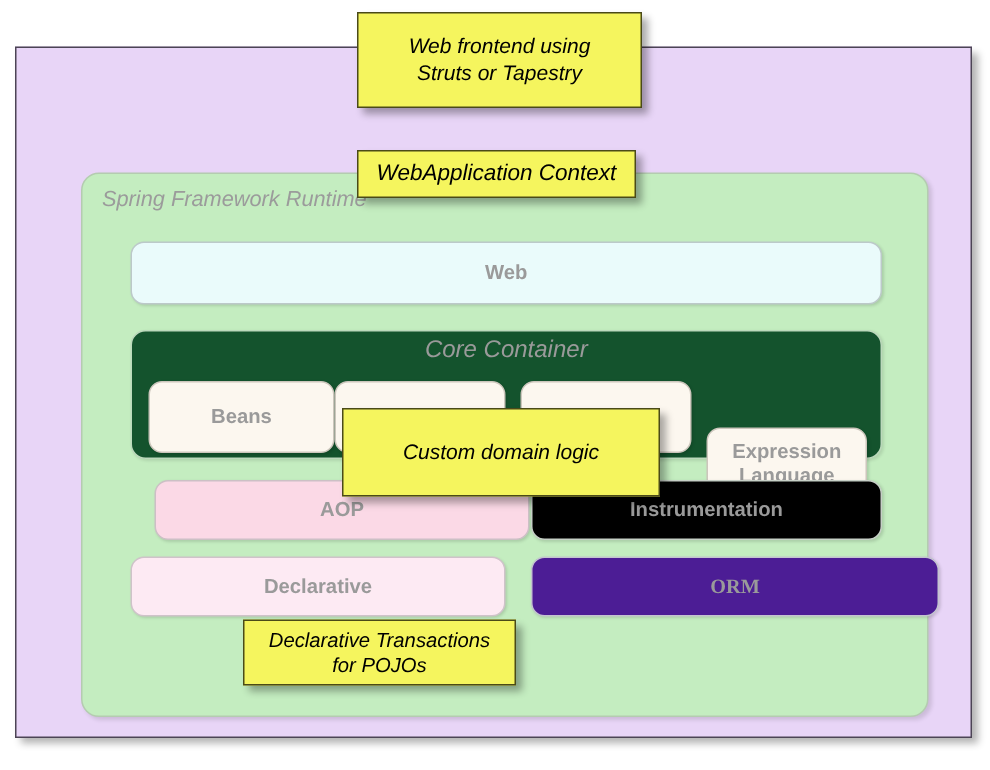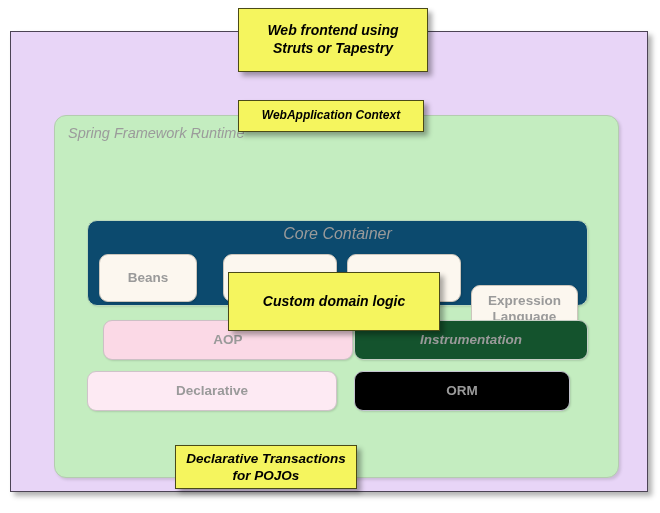--- a/index.html
+++ b/index.html
@@ -84,21 +84,21 @@
   .mod-web {
     left: 32px;  top: 45px;  width: 501px; height: 42px;
     background: #eafbfb;
     border-color: #bcc9c9;
   }
 
   
   .core-container {
     position: absolute;
     left: 32px;  top: 104px; width: 501px; height: 86px;
-    background: #0c4a6e;
+    background: #14532d;
     border: 1px solid #bcd9bc;
     border-radius: 10px;
     box-sizing: border-box;
     box-shadow: 1px 1px 2px rgba(0,0,0,0.10);
   }
   .core-container-label {
     position: absolute;
     left: 0; right: 0; top: 4px;
     text-align: center;
     font-size: 16px;
@@ -116,72 +116,73 @@
     display: flex;
     align-items: center;
     justify-content: center;
     text-align: center;
     font-size: 13.5px;
     font-weight: bold;
     color: #9a9a9a;
     line-height: 1.2;
     box-shadow: 1px 1px 2px rgba(0,0,0,0.13);
   }
-  .core-beans    { left: 11px;  width: 98px; }
+  .core-beans    { left: 11px;  width: 124px; }
   .core-core     { left: 135px; width: 114px; }
   .core-context  { left: 259px; width: 114px; }
   .core-el       { left: 383px; width: 107px; margin-top: 31px; }
 
   
   .mod-aop   { left: 48px;  top: 204px; width: 250px; height: 40px;
                background: #fbd9e6; border-color: #ccc0c5; }
   .mod-instr { left: 299px; top: 204px; width: 234px; height: 40px;
-               background: #14532d; border-color: #c6cfc6; font-style: italic; }
+               background: #000000; border-color: #c6cfc6; }
   .mod-tx    { left: 32px;  top: 255px; width: 250px; height: 40px;
                background: #fdeaf3; border-color: #cfc3c9; }
-  .mod-orm   { left: 299px; top: 255px; width: 216px; height: 40px;
-               background: #000000; border-color: #c3c4cf; }
+  .mod-orm   { left: 299px; top: 255px; width: 272px; height: 40px;
+               background: #4c1d95; border-color: #c3c4cf; font-family: Liberation Serif, serif; }
 
   
   .callout {
     position: absolute;
     background: #f5f55e;
     border: 1.5px solid #4a4a18;
     box-sizing: border-box;
     display: flex;
     align-items: center;
     justify-content: center;
     text-align: center;
     font-size: 14px;
-    font-weight: bold;
+    font-weight: normal;
     font-style: italic;
     color: #000000;
     line-height: 1.28;
     padding: 4px 8px;
     box-shadow: 4px 4px 5px rgba(0,0,0,0.33);
     white-space: pre-line;
     z-index: 20;
   }
   .callout-frontend { left: 238px; top: 8px;   width: 190px; height: 64px; }
-  .callout-wac      { left: 238px; top: 100px; width: 186px; height: 32px; font-size: 12px; }
+  .callout-wac      { left: 238px; top: 100px; width: 186px; height: 32px; font-size: 15px; }
   .callout-domain   { left: 228px; top: 272px; width: 212px; height: 59px; }
-  .callout-decltx   { left: 162px; top: 445px; width: 182px; height: 44px; font-size: 13.5px; margin-left: 13px; }
+  .callout-decltx   { left: 162px; top: 413px; width: 182px; height: 44px; font-size: 13.5px; }
   .callout-ormmap   { left: 318px; top: 453px; width: 194px; height: 45px; font-size: 13.5px; }
 </style>
 </head>
 <body>
 
 <div id="canvas">
 
   <div class="tomcat-panel">
 
     <div class="spring-panel">
 
       <div class="spring-label">Spring Framework Runtime</div>
 
+      <div class="module mod-web">Web</div>
 
       <div class="core-container">
         <div class="core-container-label">Core Container</div>
 
         <div class="core-mod core-beans">Beans</div>
         <div class="core-mod core-core">Core</div>
         <div class="core-mod core-context">Context</div>
         <div class="core-mod core-el" style="white-space:pre-line;">Expression
 Language</div>
       </div>

